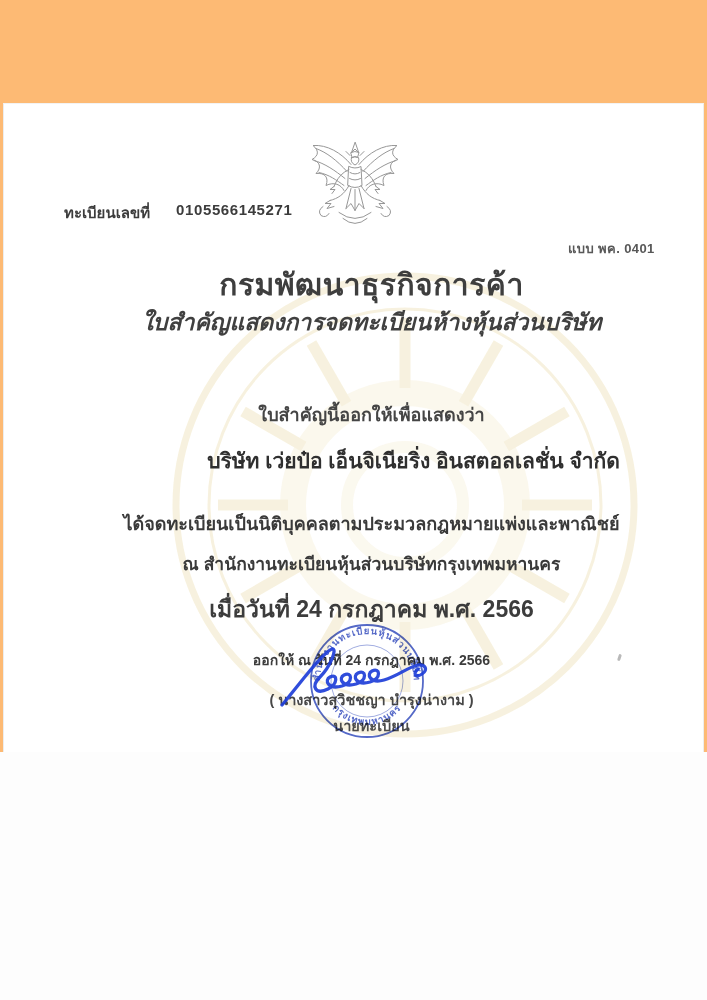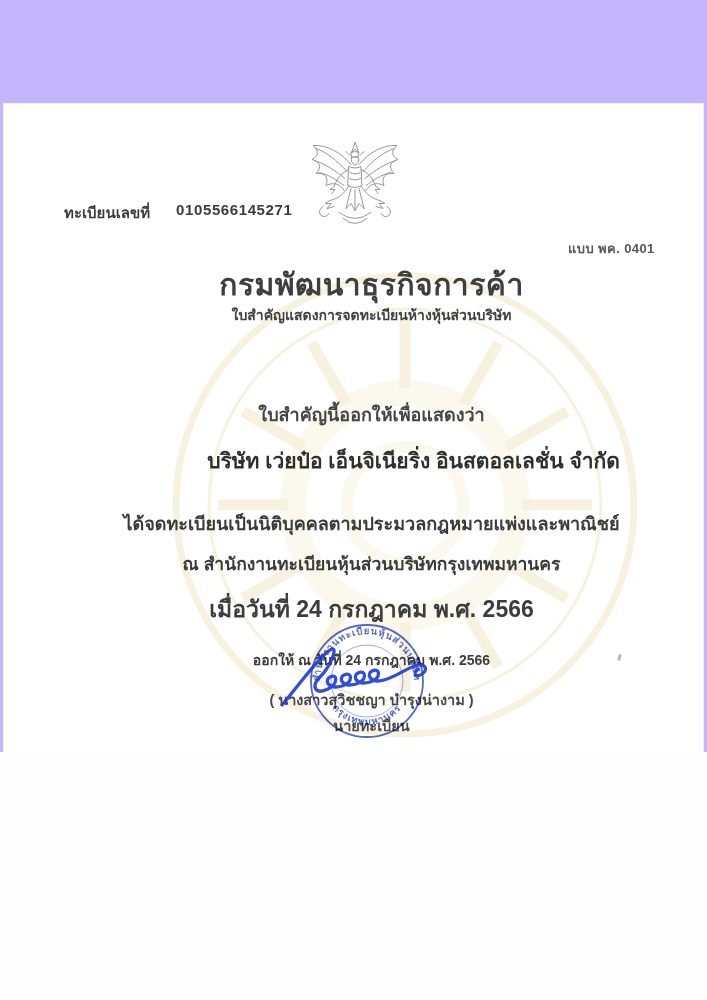--- a/index.html
+++ b/index.html
@@ -1,38 +1,38 @@
 <!DOCTYPE html>
 <html><head>
 <meta charset="utf-8">
 <style>
   * { margin:0; padding:0; box-sizing:border-box; }
   html,body { background:#fdfdfd; }
   body { font-family:"Liberation Sans", sans-serif; }
   .scan {
-    position:relative; width:707px; height:752px; background:#c4b5fd;
+    position:relative; width:707px; height:752px; background:#fdba74;
     overflow:hidden; margin:0 auto;
   }
   .paper {
     position:absolute; left:3px; top:103px; width:701px; height:699px;
     background:#ffffff; border:1px solid #ededed; border-top-color:#f3f3f3;
   }
   .abs { position:absolute; }
   .centerline { position:absolute; left:0; width:100%; text-align:center; color:#3e3e3e;padding-left:36px; }
   .reg-row {
     position:absolute; left:64px; top:201px; display:flex; gap:18px;
     font-size:15px; font-weight:700; color:#3c3c3c;
   }
   .reg-row .num { letter-spacing:0.6px;margin-left:8px; }
   .form-no {
     position:absolute; left:568px; top:210px; font-size:13px;
     color:#585858; font-weight:600; letter-spacing:0.4px;margin-top:28px;
   }
   .dept-title   { top:261px; font-size:30px; font-weight:600; letter-spacing:0.5px; color:#3e3e3e; }
-  .cert-title   { top:304px; font-size:14px; font-weight:600; color:#404040; }
+  .cert-title   { top:304px; font-size:23px; font-weight:600; color:#404040;font-style:italic; }
   .intro        { top:400px; font-size:18px; font-weight:600; color:#454545; }
   .company      { top:444px; font-size:21px; font-weight:700; color:#2f2f2f;margin-left:42px; }
   .juristic     { top:509px; font-size:18px; font-weight:600; color:#3a3a3a; }
   .office       { top:550px; font-size:17.5px; font-weight:700; color:#3a3a3a; }
   .reg-date     { top:591px; font-size:23px; font-weight:700; color:#3c3c3c; }
   .issue-line   { top:649px; font-size:14px; font-weight:700; color:#3c3c3c; z-index:3; }
   .sig-name     { top:688px; font-size:14.5px; font-weight:700; color:#474747; z-index:3; }
   .sig-title    { top:714px; font-size:14.5px; font-weight:700; color:#4b4b4b; z-index:3; }
   .watermark    { left:170px; top:270px; width:470px; height:470px; opacity:0.55; z-index:1; }
   .garuda       { left:299px; top:140px; width:112px; height:100px; z-index:2; }

